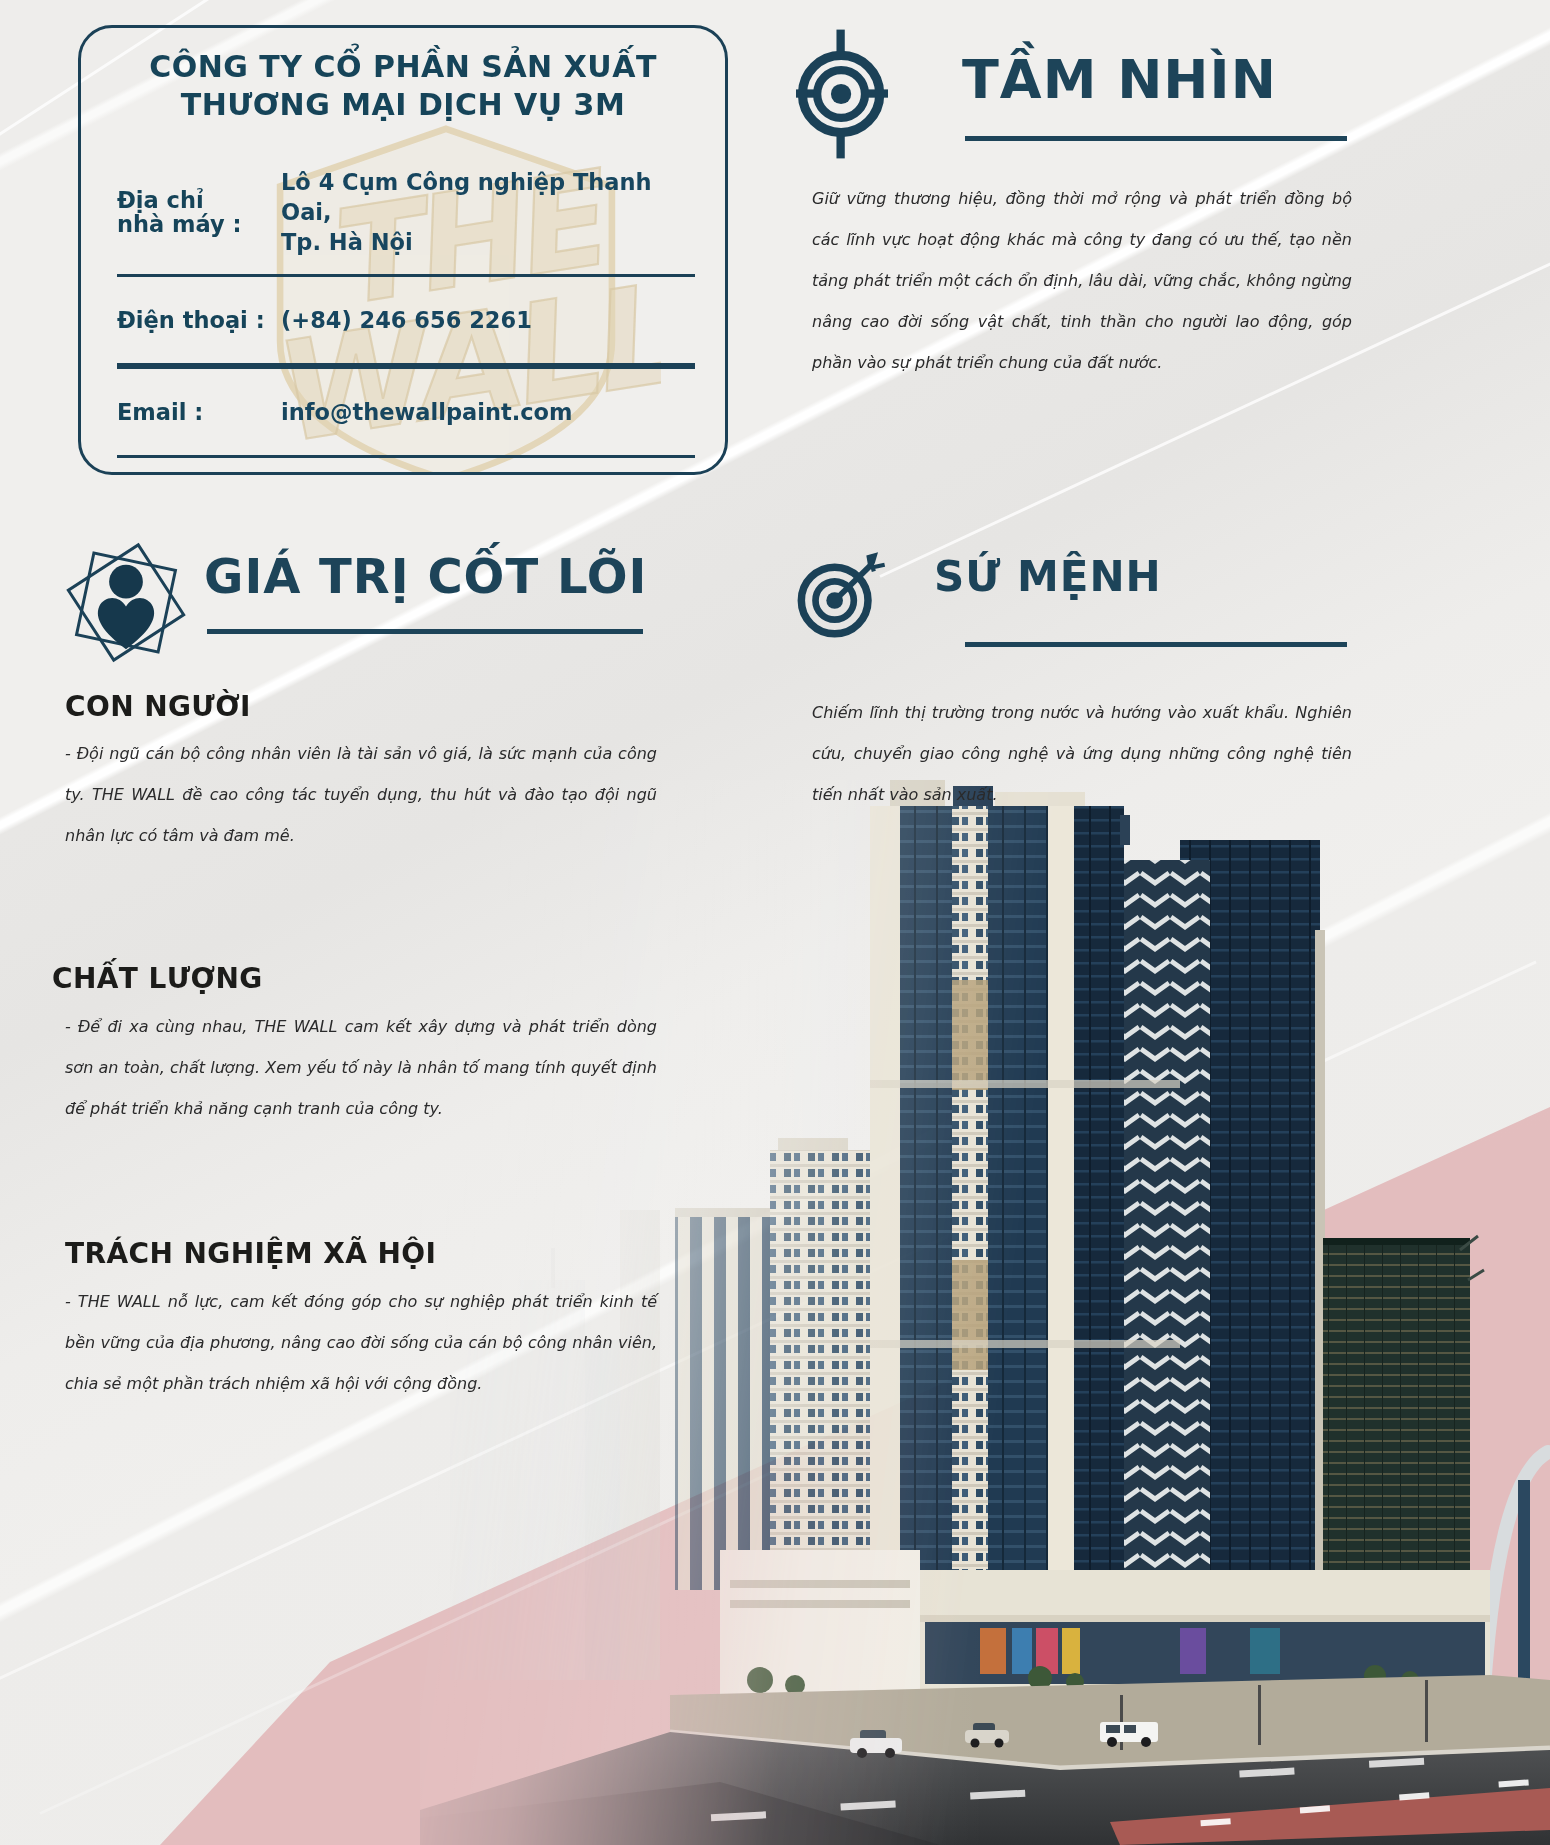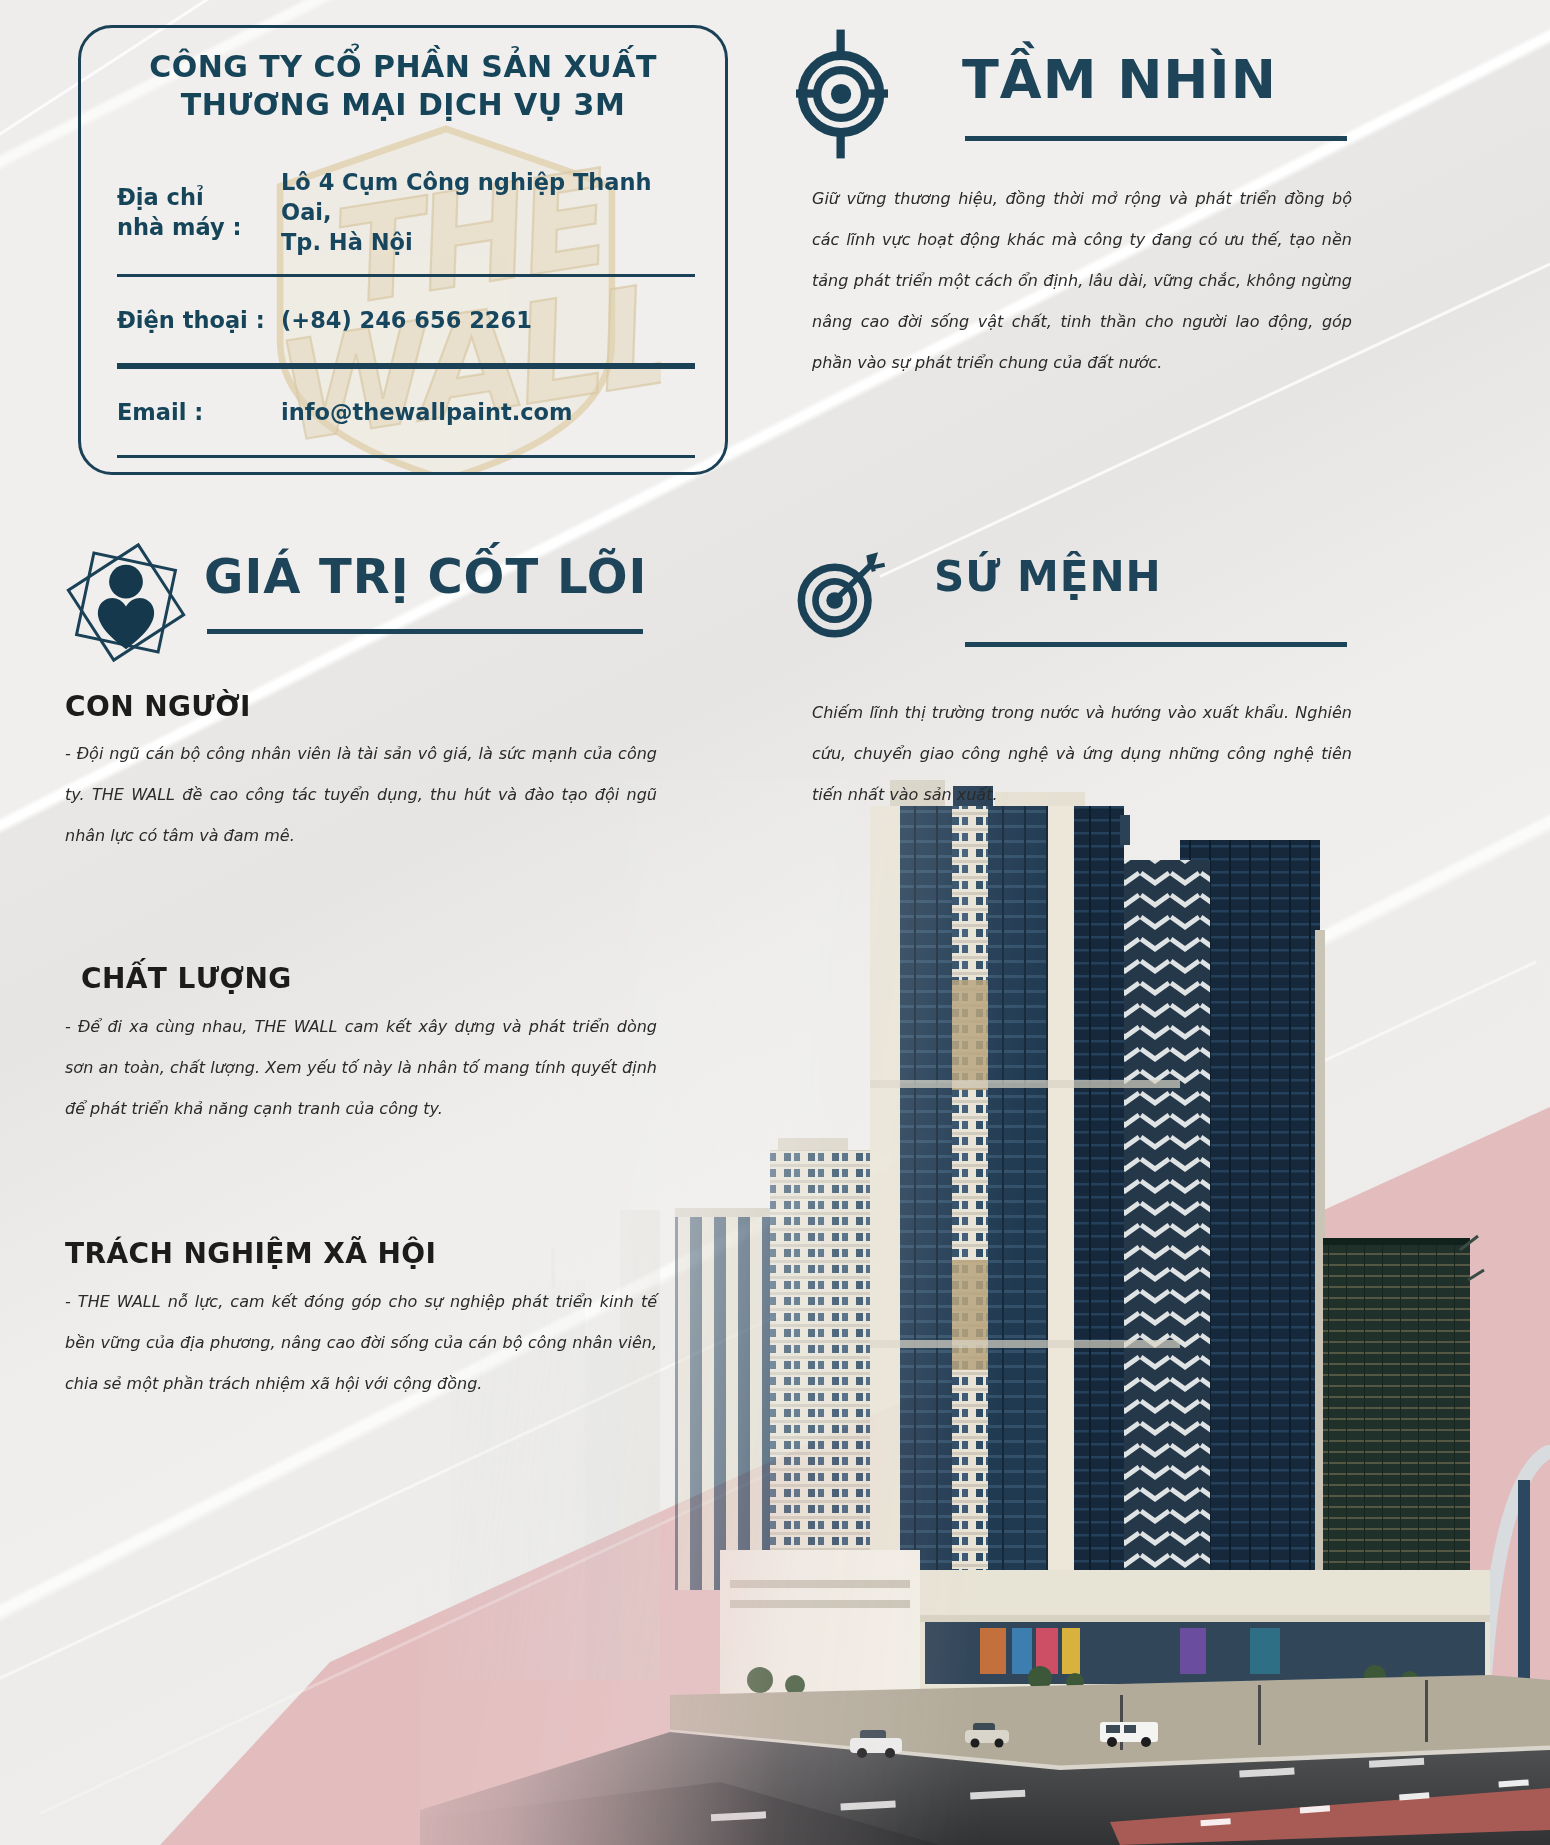--- a/index.html
+++ b/index.html
@@ -29,21 +29,21 @@
     left:78px; top:25px; width:650px; height:450px;
     border:3px solid #1b4157; border-radius:34px;
     box-sizing:border-box; overflow:hidden;
   }
   #card-title{margin-top:20px; text-align:center; color:#164459;
     font-size:30px; font-weight:bold; line-height:38px; letter-spacing:.5px; position:relative; z-index:2;}
   #card-rows{position:absolute; left:36px; right:30px; top:122px; bottom:14px;
     display:flex; flex-direction:column; z-index:2;}
   .card-row{display:flex; align-items:center; flex:1;}
   .card-row.tall{flex:1.45;}
-  .card-label{width:150px; flex:0 0 150px; color:#164459; font-weight:bold; font-size:22.5px; line-height:30px; white-space:pre-line;}
+  .card-label{width:150px; flex:0 0 150px; color:#164459; font-weight:bold; font-size:22.5px; line-height:24px; white-space:pre-line;}
   .card-value{flex:1; padding-left:14px; color:#17465f; font-weight:bold; font-size:22.5px; line-height:30px; white-space:pre-line;}
   .card-div{height:3px; background:#1b4157; flex:0 0 3px;}
   #watermark{left:150px; top:92px; width:430px; height:365px; opacity:.55; z-index:1;}
   
   .big-title{color:#1d4459; font-weight:bold; letter-spacing:1px; white-space:nowrap;}
   .title-underline{position:absolute; height:5px; background:#1d4459;}
   .sub-head{position:absolute; color:#1c1c1a; font-weight:bold; font-size:28px; letter-spacing:.4px;}
   .para{position:absolute; color:#2a2a2b; font-style:italic; font-size:16px;
     line-height:41px; text-align:justify;}
   
@@ -274,21 +274,21 @@
       <circle cx="60" cy="46" r="17" fill="#16384c"></circle>
       <path d="M60,114 C37,97 28,83 33,71 C38,60 53,59 60,71 C67,59 82,60 87,71 C92,83 83,97 60,114 Z" fill="#16384c"></path>
     </svg>
   </div>
   <div class="abs big-title" style="left:204px; top:548px; font-size:48px;">GIÁ TRỊ CỐT LÕI</div>
   <div class="title-underline" style="left:207px; top:629px; width:436px;"></div>
 
   <div class="sub-head" style="left:65px; top:690px;">CON NGƯỜI</div>
   <div class="para" style="left:65px; top:733px; width:592px;">- Đội ngũ cán bộ công nhân viên là tài sản vô giá, là sức mạnh của công ty. THE WALL đề cao công tác tuyển dụng, thu hút và đào tạo đội ngũ nhân lực có tâm và đam mê.</div>
 
-  <div class="sub-head" style="left:81px; top:962px;">CHẤT LƯỢNG</div>
+  <div class="sub-head" style="left:52px; top:962px;">CHẤT LƯỢNG</div>
   <div class="para" style="left:65px; top:1006px; width:592px;">- Để đi xa cùng nhau, THE WALL cam kết xây dựng và phát triển dòng sơn an toàn, chất lượng. Xem yếu tố này là nhân tố mang tính quyết định để phát triển khả năng cạnh tranh của công ty.</div>
 
   <div class="sub-head" style="left:65px; top:1237px;">TRÁCH NGHIỆM XÃ HỘI</div>
   <div class="para" style="left:65px; top:1281px; width:592px;">- THE WALL nỗ lực, cam kết đóng góp cho sự nghiệp phát triển kinh tế bền vững của địa phương, nâng cao đời sống của cán bộ công nhân viên, chia sẻ một phần trách nhiệm xã hội với cộng đồng.</div>
 
   <div class="abs" style="left:793px; top:532px; width:100px; height:122px;">
     <svg width="100" height="122" viewBox="0 0 120 110">
       <circle cx="50" cy="64" r="40" fill="none" stroke="#1b4157" stroke-width="9"></circle>
       <circle cx="50" cy="64" r="23" fill="none" stroke="#1b4157" stroke-width="8"></circle>
       <circle cx="50" cy="64" r="10" fill="#1b4157"></circle>

